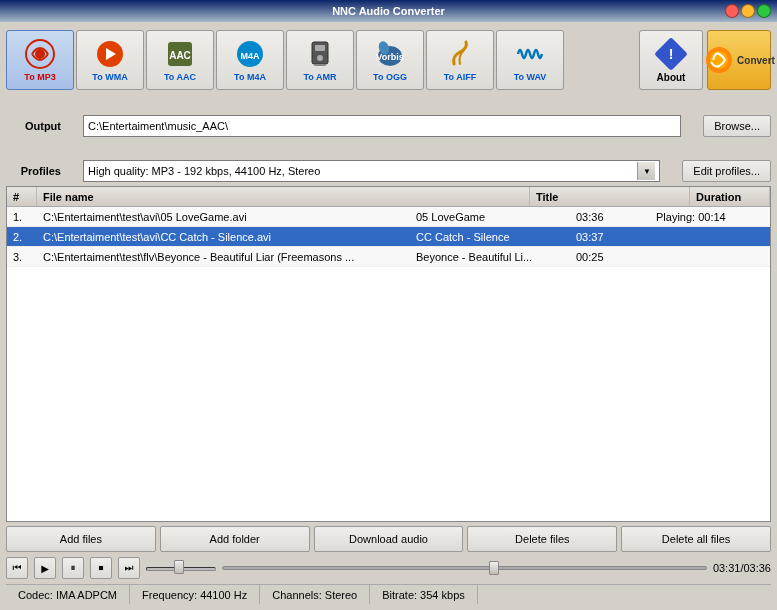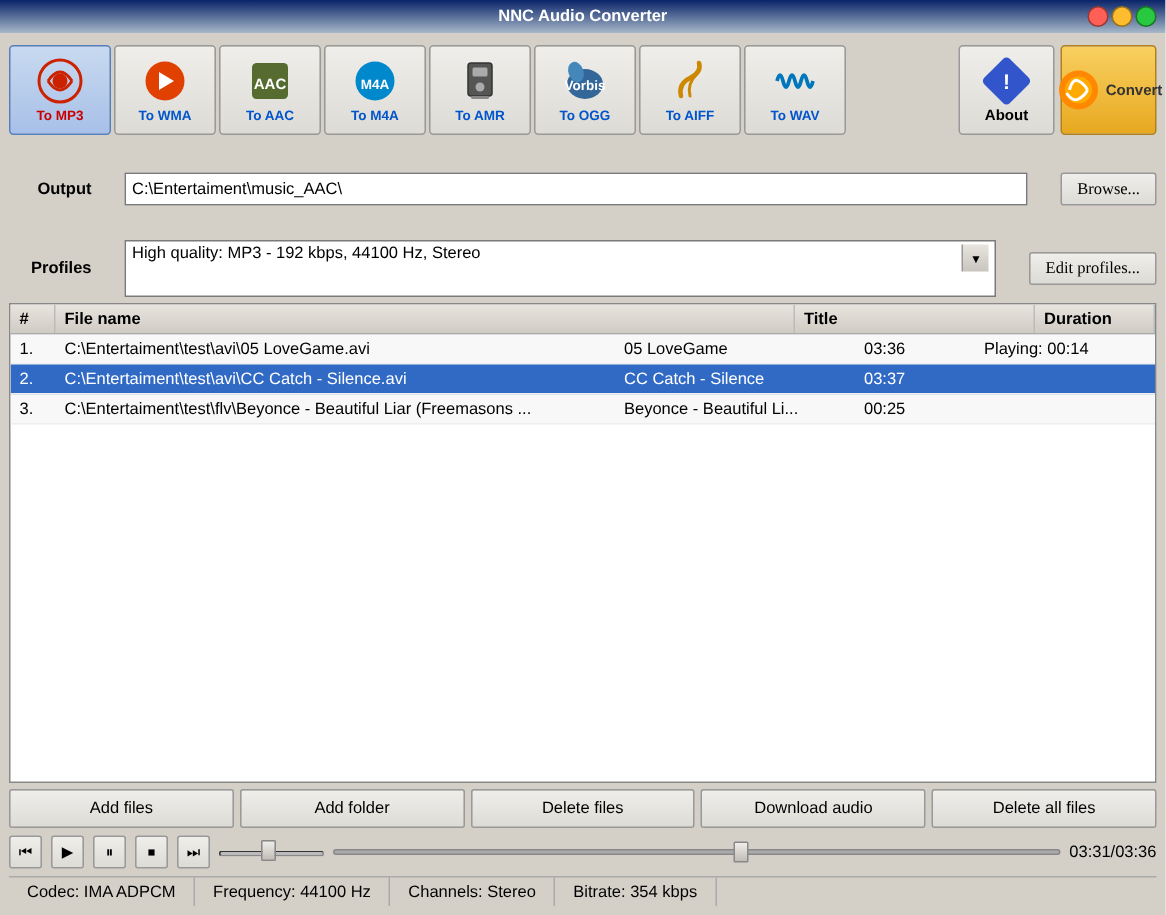--- a/index.html
+++ b/index.html
@@ -141,26 +141,27 @@
     .form-input {
       flex: 1;
       height: 22px;
       border: 1px solid #7a7a7a;
       background: white;
       padding: 2px 4px;
       font-size: 11px;
     }
     .form-select {
       flex: 1;
-      height: 38px;
+      height: 22px;
       border: 1px solid #7a7a7a;
       background: white;
       padding: 2px 4px;
       font-size: 11px;
       display: flex;
+      align-items: center;
       position: relative;
     }
     .form-select-text { flex: 1; }
     .form-select-arrow {
       width: 18px;
       height: 18px;
       background: linear-gradient(to bottom, #e8e4de, #c8c4be);
       border-left: 1px solid #999;
       display: flex;
       align-items: center;
@@ -169,21 +170,20 @@
     }
     .browse-btn, .editprofiles-btn {
       height: 22px;
       padding: 0 10px;
       background: linear-gradient(to bottom, #f0eeea, #dddbd6);
       border: 1px solid #999;
       border-radius: 2px;
       cursor: pointer;
       font-size: 11px;
       white-space: nowrap;
-      font-family: Liberation Serif, serif;
     }
     
     .file-list-container {
       border: 1px solid #888;
       background: white;
       flex: 1;
       overflow: hidden;
       display: flex;
       flex-direction: column;
     }
@@ -444,22 +444,22 @@
         <div class="col col-title">Beyonce - Beautiful Li...</div>
         <div class="col col-duration">00:25</div>
         <div class="col col-state"></div>
       </div>
     </div>
   </div>
 
   <div class="bottom-btns">
     <button class="bottom-btn">Add files</button>
     <button class="bottom-btn">Add folder</button>
+    <button class="bottom-btn">Download audio</button>
     <button class="bottom-btn">Delete files</button>
-    <button class="bottom-btn">Download audio</button>
     <button class="bottom-btn">Delete all files</button>
   </div>
 
   <div class="player-row">
     <div class="player-btn">⏮</div>
     <div class="player-btn">▶</div>
     <div class="player-btn">⏸</div>
     <div class="player-btn">⏹</div>
     <div class="player-btn">⏭</div>
 

